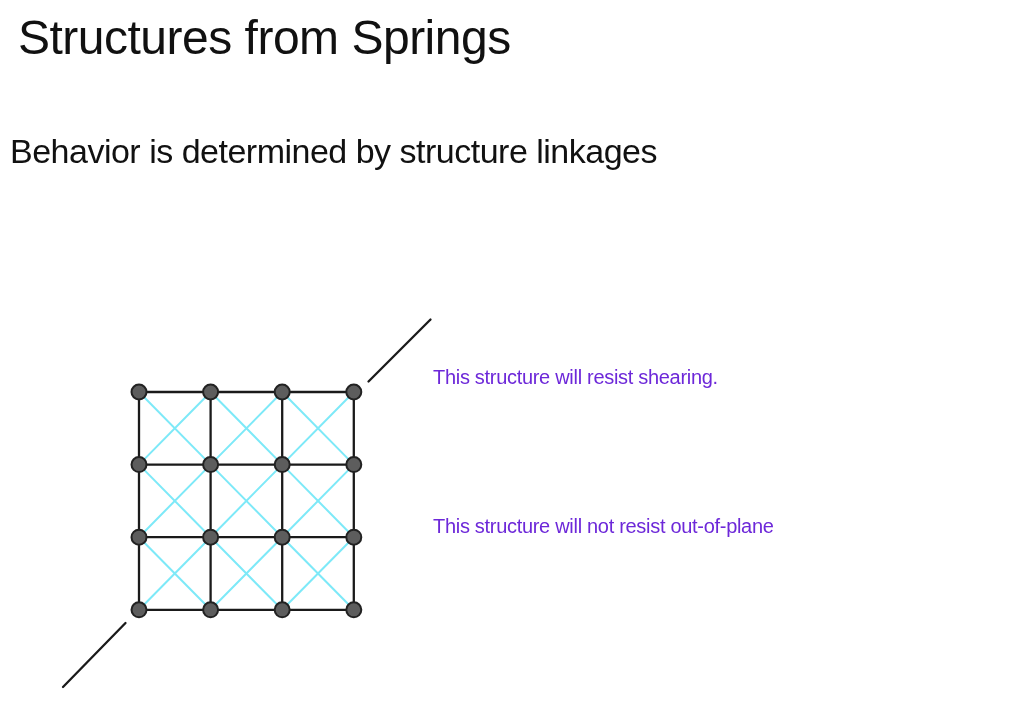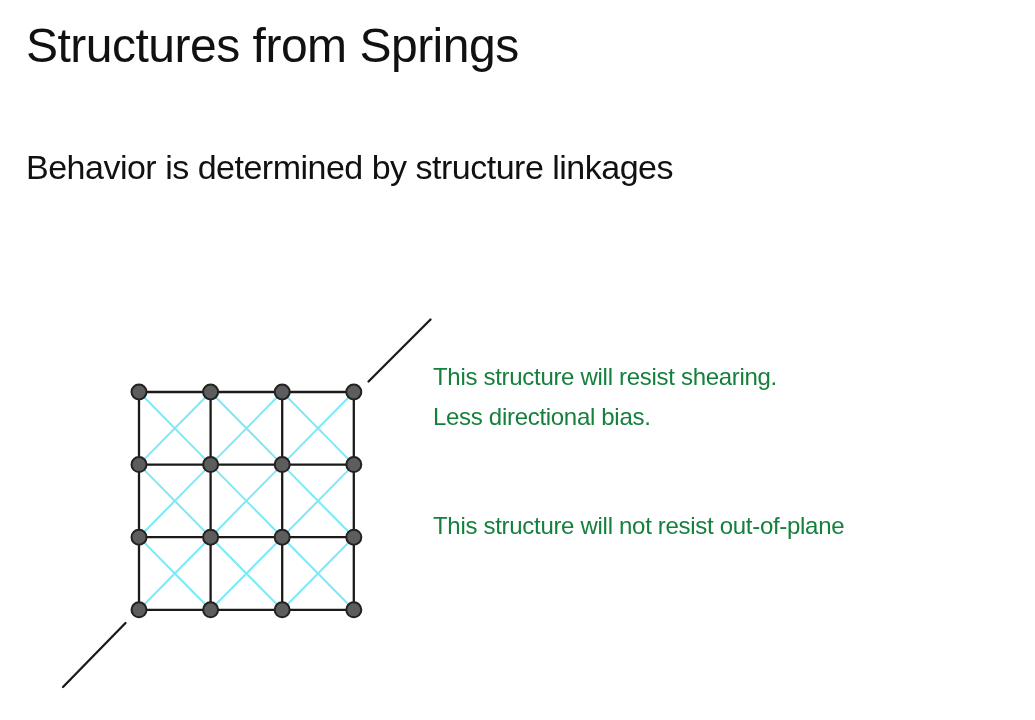--- a/index.html
+++ b/index.html
@@ -13,54 +13,54 @@
     height: 720px;
     background: #ffffff;
     overflow: hidden;
     font-family: "Liberation Sans", sans-serif;
     color: #111111;
   }
   .title {
     position: absolute;
     left: 10px;
     top: 2px;
-    margin: 16px;
+    margin: 8px;
     font-size: 48px;
     font-weight: 400;
     letter-spacing: -0.5px;
     color: #111111;
     white-space: nowrap;
   }
   .subtitle {
     position: absolute;
     left: 10px;
     top: 132px;
-    margin: 16px;
+    margin: 0;
     font-size: 34px;
     font-weight: 400;
     letter-spacing: -0.5px;
     color: #111111;
     white-space: nowrap;
   }
   .diagram-svg {
     position: absolute;
     left: 0;
     top: 0;
     width: 1035px;
     height: 720px;
   }
   .note {
     position: absolute;
     left: 433px;
     margin: 0;
-    font-size: 24px;
+    font-size: 20px;
     font-weight: 400;
     letter-spacing: -0.3px;
     line-height: 40px;
-    color: #15803d;
+    color: #6d28d9;
     white-space: nowrap;
   }
   .note-shearing { top: 357px; }
   .note-bending  { top: 506px; }
   .note-line { display: block; }
 </style>
 </head>
 <body>
 
 <div class="slide">
@@ -127,20 +127,19 @@
       <circle cx="282.2" cy="537.2" r="7.5" fill="#5d5d5d" stroke="#222222" stroke-width="2"></circle>
       <circle cx="353.79999999999995" cy="537.2" r="7.5" fill="#5d5d5d" stroke="#222222" stroke-width="2"></circle>
       <circle cx="139" cy="609.8" r="7.5" fill="#5d5d5d" stroke="#222222" stroke-width="2"></circle>
       <circle cx="210.6" cy="609.8" r="7.5" fill="#5d5d5d" stroke="#222222" stroke-width="2"></circle>
       <circle cx="282.2" cy="609.8" r="7.5" fill="#5d5d5d" stroke="#222222" stroke-width="2"></circle>
       <circle cx="353.79999999999995" cy="609.8" r="7.5" fill="#5d5d5d" stroke="#222222" stroke-width="2"></circle>
     </svg>
 
   <p class="note note-shearing">
     <span class="note-line">This structure will resist shearing.</span>
-    <span class="note-line">Less directional bias.</span>
   </p>
 
   <p class="note note-bending">
     <span class="note-line">This structure will not resist out-of-plane</span>
   </p>
 
 </div>
 
 </body></html>

